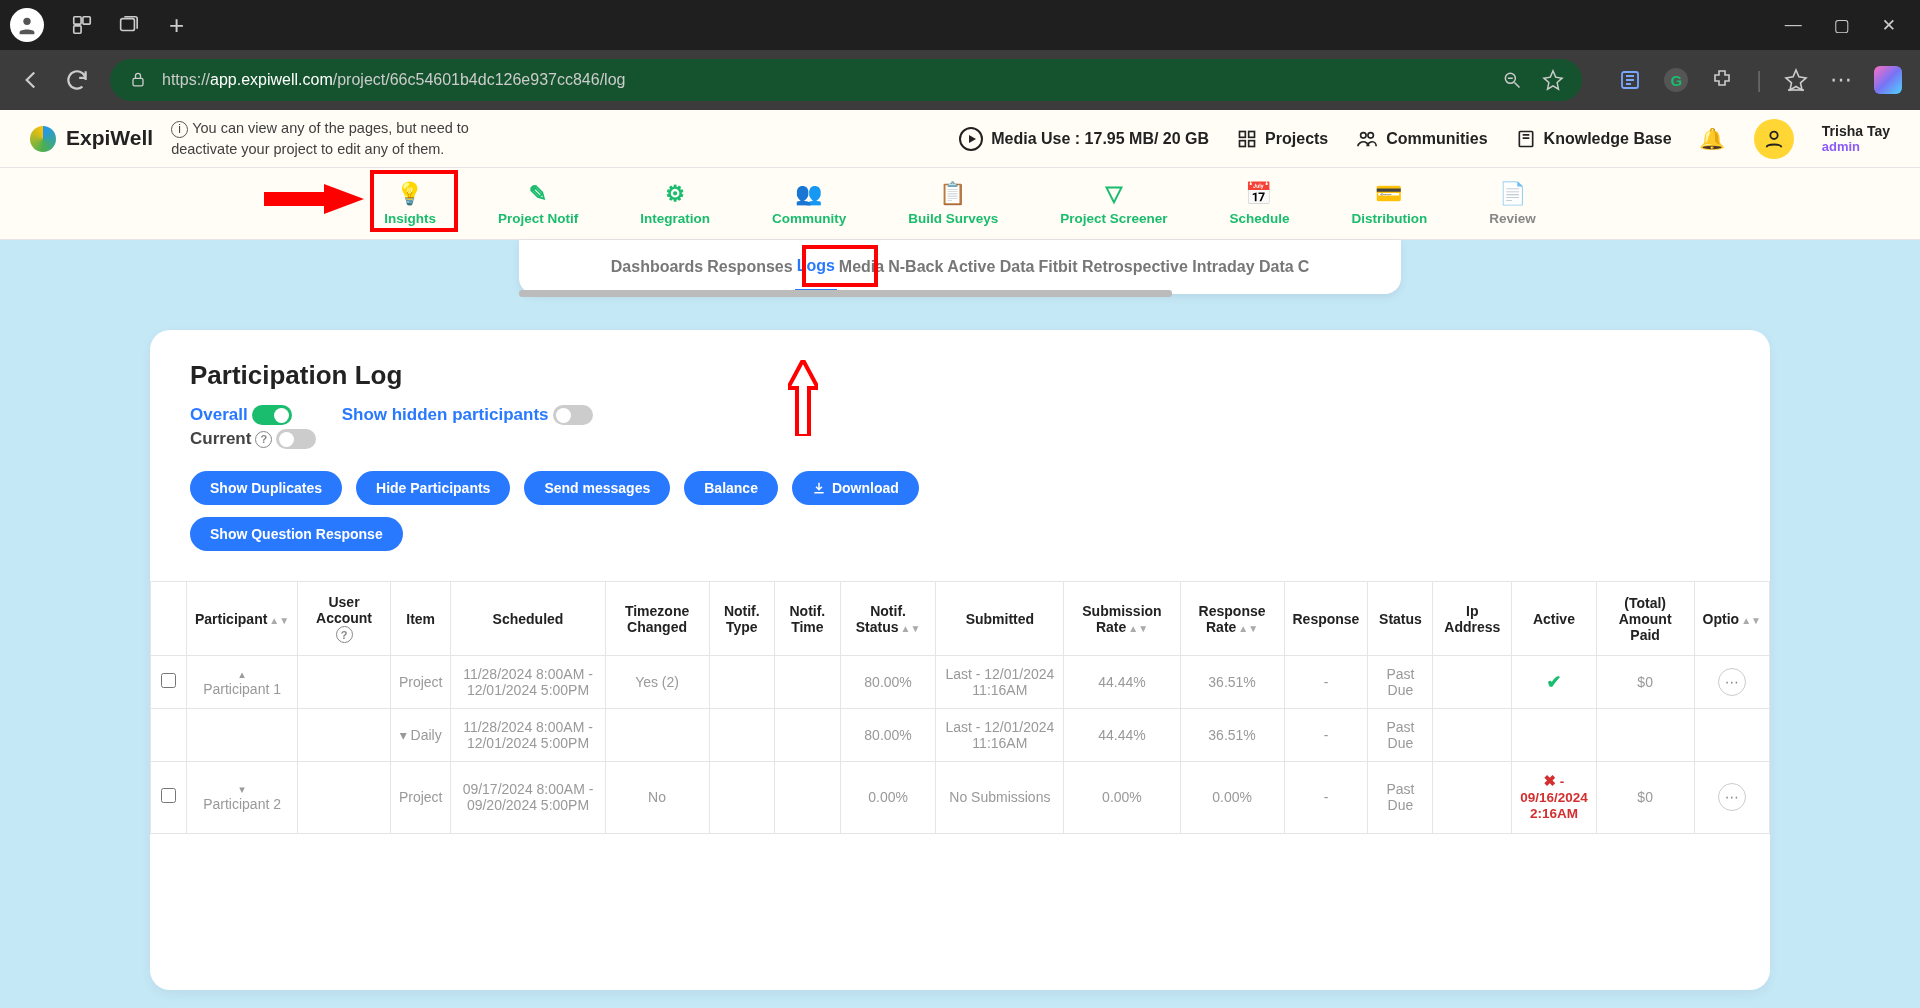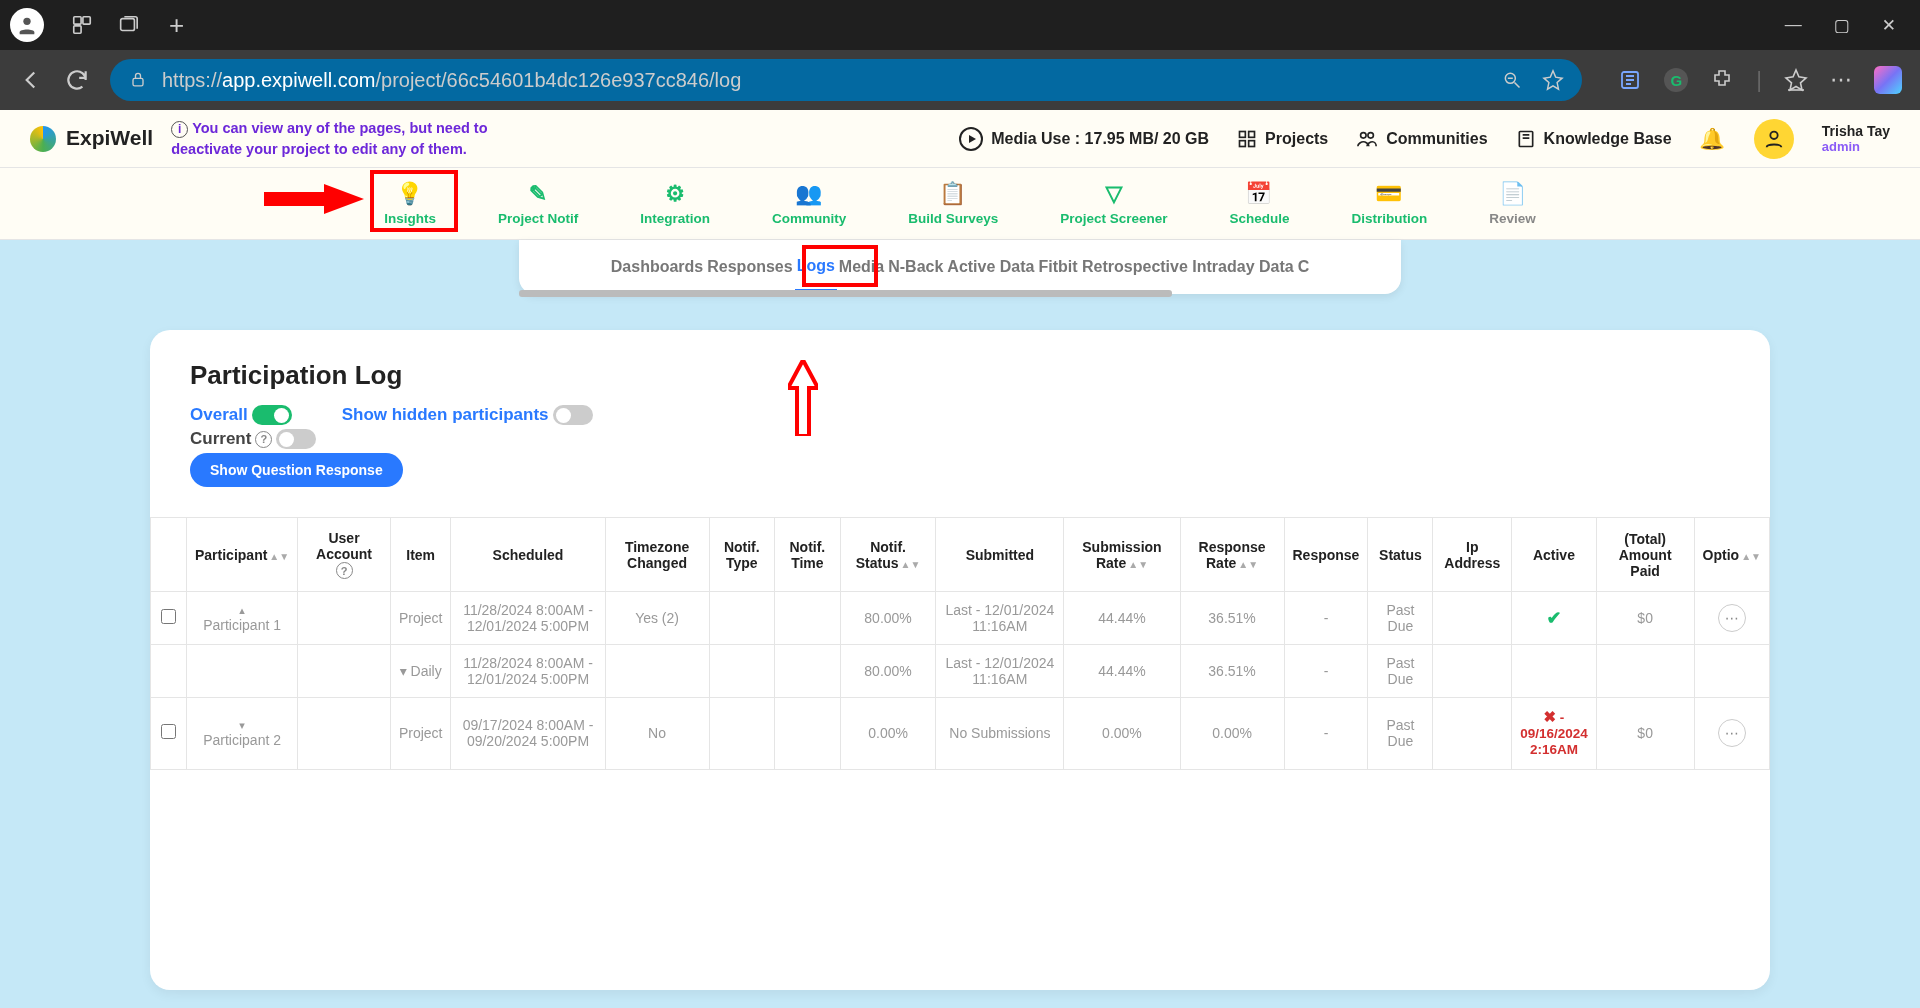--- a/index.html
+++ b/index.html
@@ -13,35 +13,35 @@
 .browser-tab { background:#3c3c3c; height:44px; border-radius:8px 8px 0 0; display:flex; align-items:center; padding:0 14px; margin-left:10px; min-width:320px; }
 .tab-favicon { width:18px; height:18px; border-radius:50%; background:conic-gradient(#4285f4,#ea4335,#fbbc05,#34a853); margin-right:10px; }
 .tab-title { font-size:15px; color:#eee; flex:1; }
 .tab-close { color:#aaa; font-size:20px; margin-left:10px; cursor:pointer; }
 .new-tab { color:#ccc; font-size:26px; margin-left:18px; cursor:pointer; }
 .window-ctrl { margin-left:auto; display:flex; gap:32px; padding-right:14px; }
 .window-ctrl span { color:#ccc; font-size:17px; cursor:pointer; }
 
 .browser-addr { background:#3c3c3c; height:60px; display:flex; align-items:center; padding:0 18px; gap:20px; }
 .nav-arrow { width:26px; height:26px; fill:#ccc; cursor:pointer; }
-.addr-bar { flex:1; background:#0369a1; border-radius:28px; height:42px; display:flex; align-items:center; padding:0 18px; color:#ccc; font-size:20px; }
+.addr-bar { flex:1; background:#14532d; border-radius:28px; height:42px; display:flex; align-items:center; padding:0 18px; color:#ccc; font-size:16px; }
 .addr-lock { margin-right:14px; }
 .addr-text .bold { color:#fff; }
 .addr-right-icons { margin-left:auto; display:flex; gap:20px; align-items:center; }
 .toolbar-icons { display:flex; gap:22px; align-items:center; margin-left:16px; }
 .toolbar-icons span, .toolbar-icons svg { font-size:22px; color:#ccc; cursor:pointer; }
 .copilot-icon { width:28px; height:28px; background:linear-gradient(135deg,#ff6ec4,#7873f5,#4dd4ff); border-radius:6px; }
 
 
 .page { background:#c5e8f7; height:898px; overflow:hidden; position:relative; }
 .app-header { background:#fffdf5; height:58px; display:flex; align-items:center; padding:0 30px; border-bottom:1px solid #e5e5e5; }
 .logo-wrap { display:flex; align-items:flex-start; gap:10px; margin-right:18px; }
 .logo-mark { width:26px; height:26px; background:conic-gradient(#2196f3,#4caf50,#ffc107); border-radius:50%; }
 .logo-text { font-size:21px; font-weight:700; color:#222; }
-.info-note { font-size:14.5px; color:#6d28d9; max-width:340px; line-height:1.4;font-weight:bold; }
+.info-note { font-size:14.5px; color:#404040; max-width:340px; line-height:1.4; }
 .info-icon { display:inline-block; width:17px; height:17px; border:1.5px solid #555; border-radius:50%; text-align:center; font-size:12px; line-height:15px; margin-right:4px; }
 .header-links { margin-left:auto; display:flex; align-items:center; gap:28px; font-size:16px; font-weight:600; color:#222; }
 .header-link { display:flex; align-items:center; gap:8px; cursor:pointer; }
 .media-play { width:24px; height:24px; border:2px solid #222; border-radius:50%; display:flex; align-items:center; justify-content:center; }
 .media-play::after { content:''; border-left:7px solid #222; border-top:4px solid transparent; border-bottom:4px solid transparent; margin-left:2px; }
 .bell { font-size:21px; color:#3366ff; }
 .avatar-circle { width:40px; height:40px; background:#ffd633; border-radius:50%; display:flex; align-items:center; justify-content:center; font-size:20px; }
 .user-block { display:flex; flex-direction:column; font-size:14px; }
 .user-name { font-weight:600; }
 .user-role { color:#8b5cf6; font-size:13px; }
@@ -287,20 +287,32 @@
           <span class="toggle off"></span>
         </span>
     </div>
     <div class="toggle-row">
       <span class="tlabel dark">
           <span>Current</span>
           <span class="q-icon">?</span>
           <span class="toggle off"></span>
         </span>
     </div>
+    <div class="btn-row">
+      <button class="btn">Show Duplicates</button>
+      <button class="btn">Hide Participants</button>
+      <button class="btn">Send messages</button>
+      <button class="btn">Balance</button>
+      <button class="btn">
+          <svg width="14" height="14" viewBox="0 0 24 24" fill="none" stroke="#fff" stroke-width="2.5">
+            <path d="M12 3v12m-5-5l5 5 5-5M4 20h16"></path>
+          </svg>
+          <span>Download</span>
+        </button>
+    </div>
     <div class="btn-row" style="padding-top:0;">
       <button class="btn">Show Question Response</button>
     </div>
 
     <div class="table-wrap">
       <table>
         <thead>
             <tr id="thead-row">
               <th style="width: 36px;"></th>
               <th>Participant<span class="sort-icon">▲▼</span></th>

